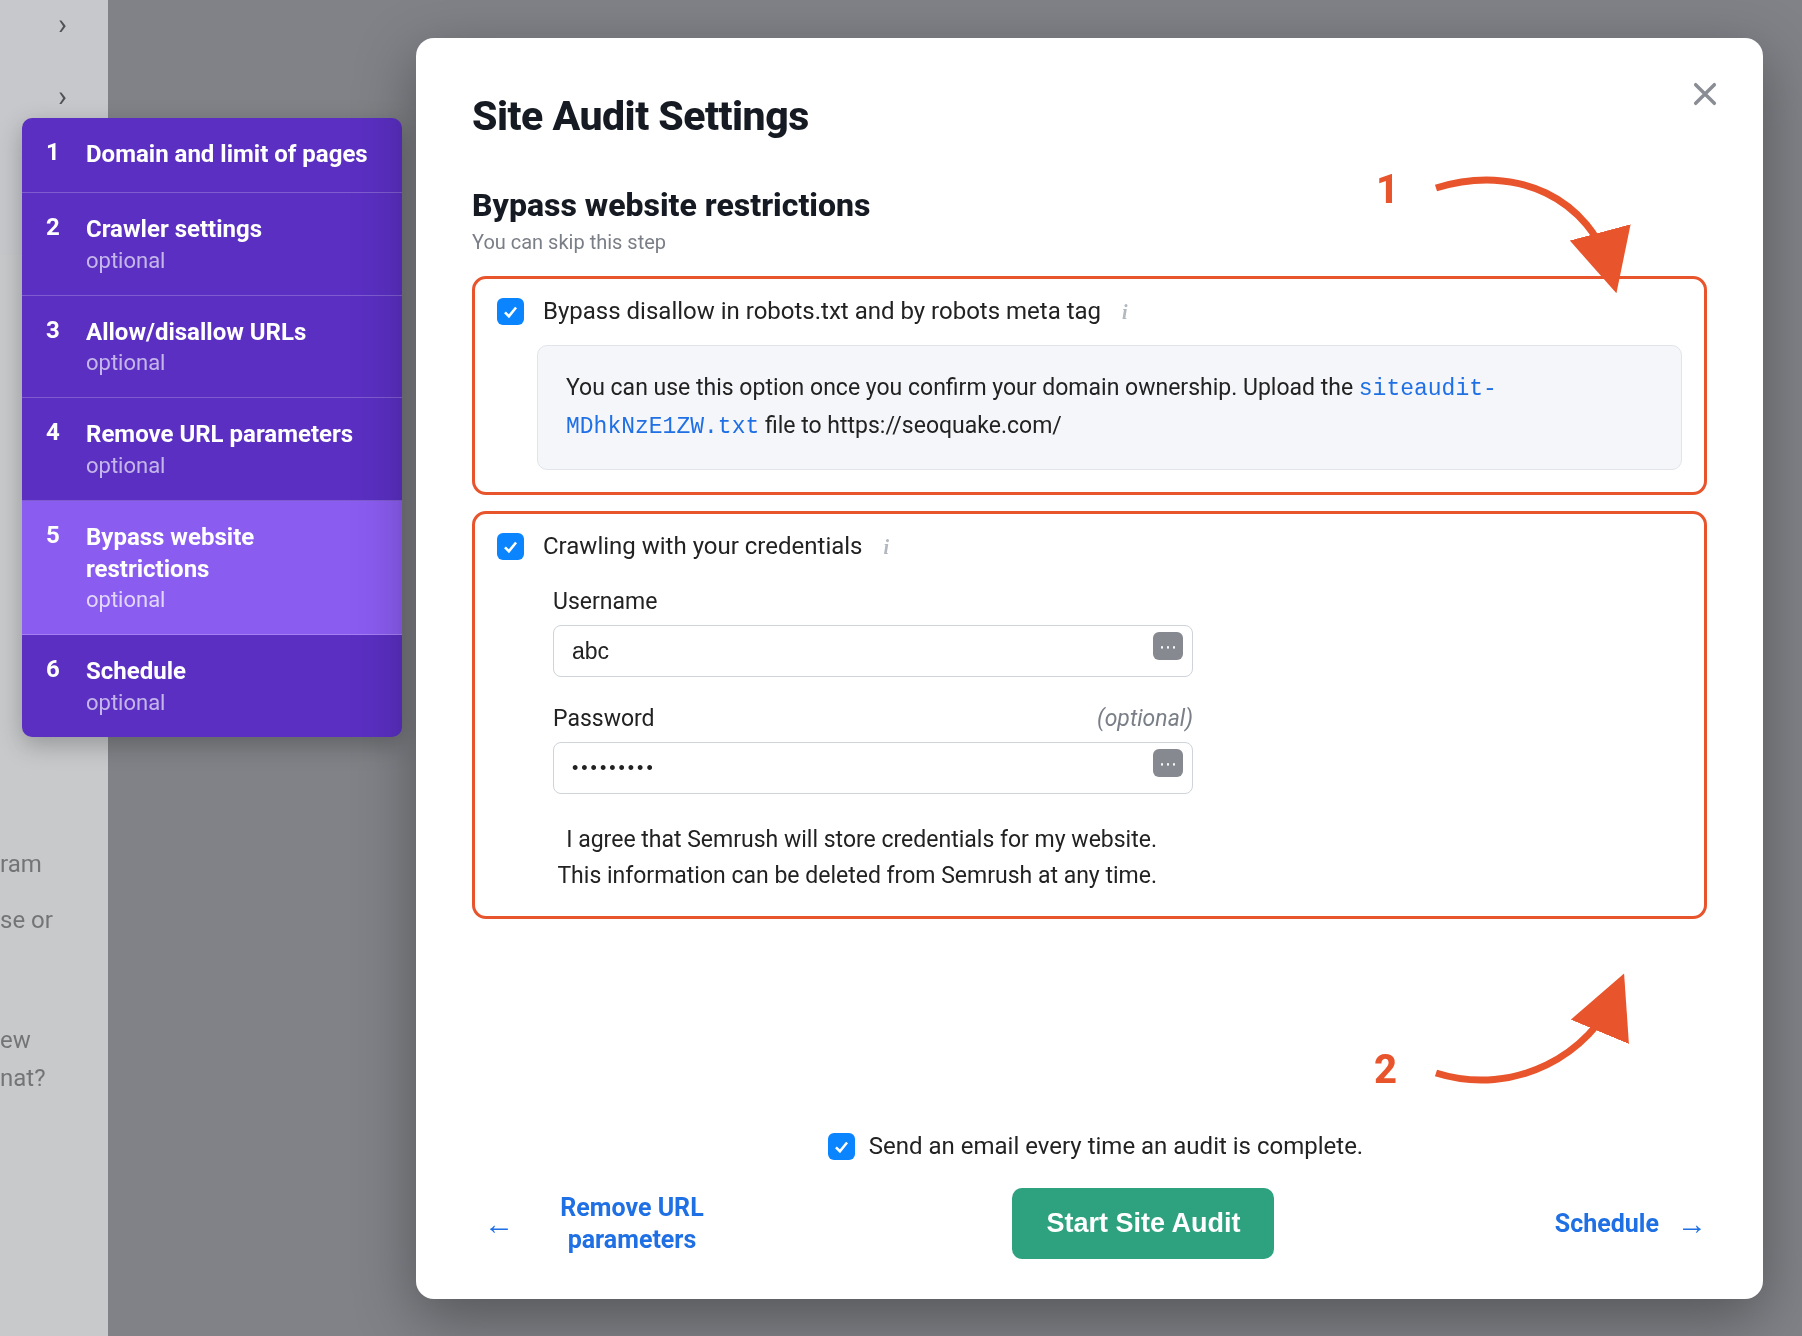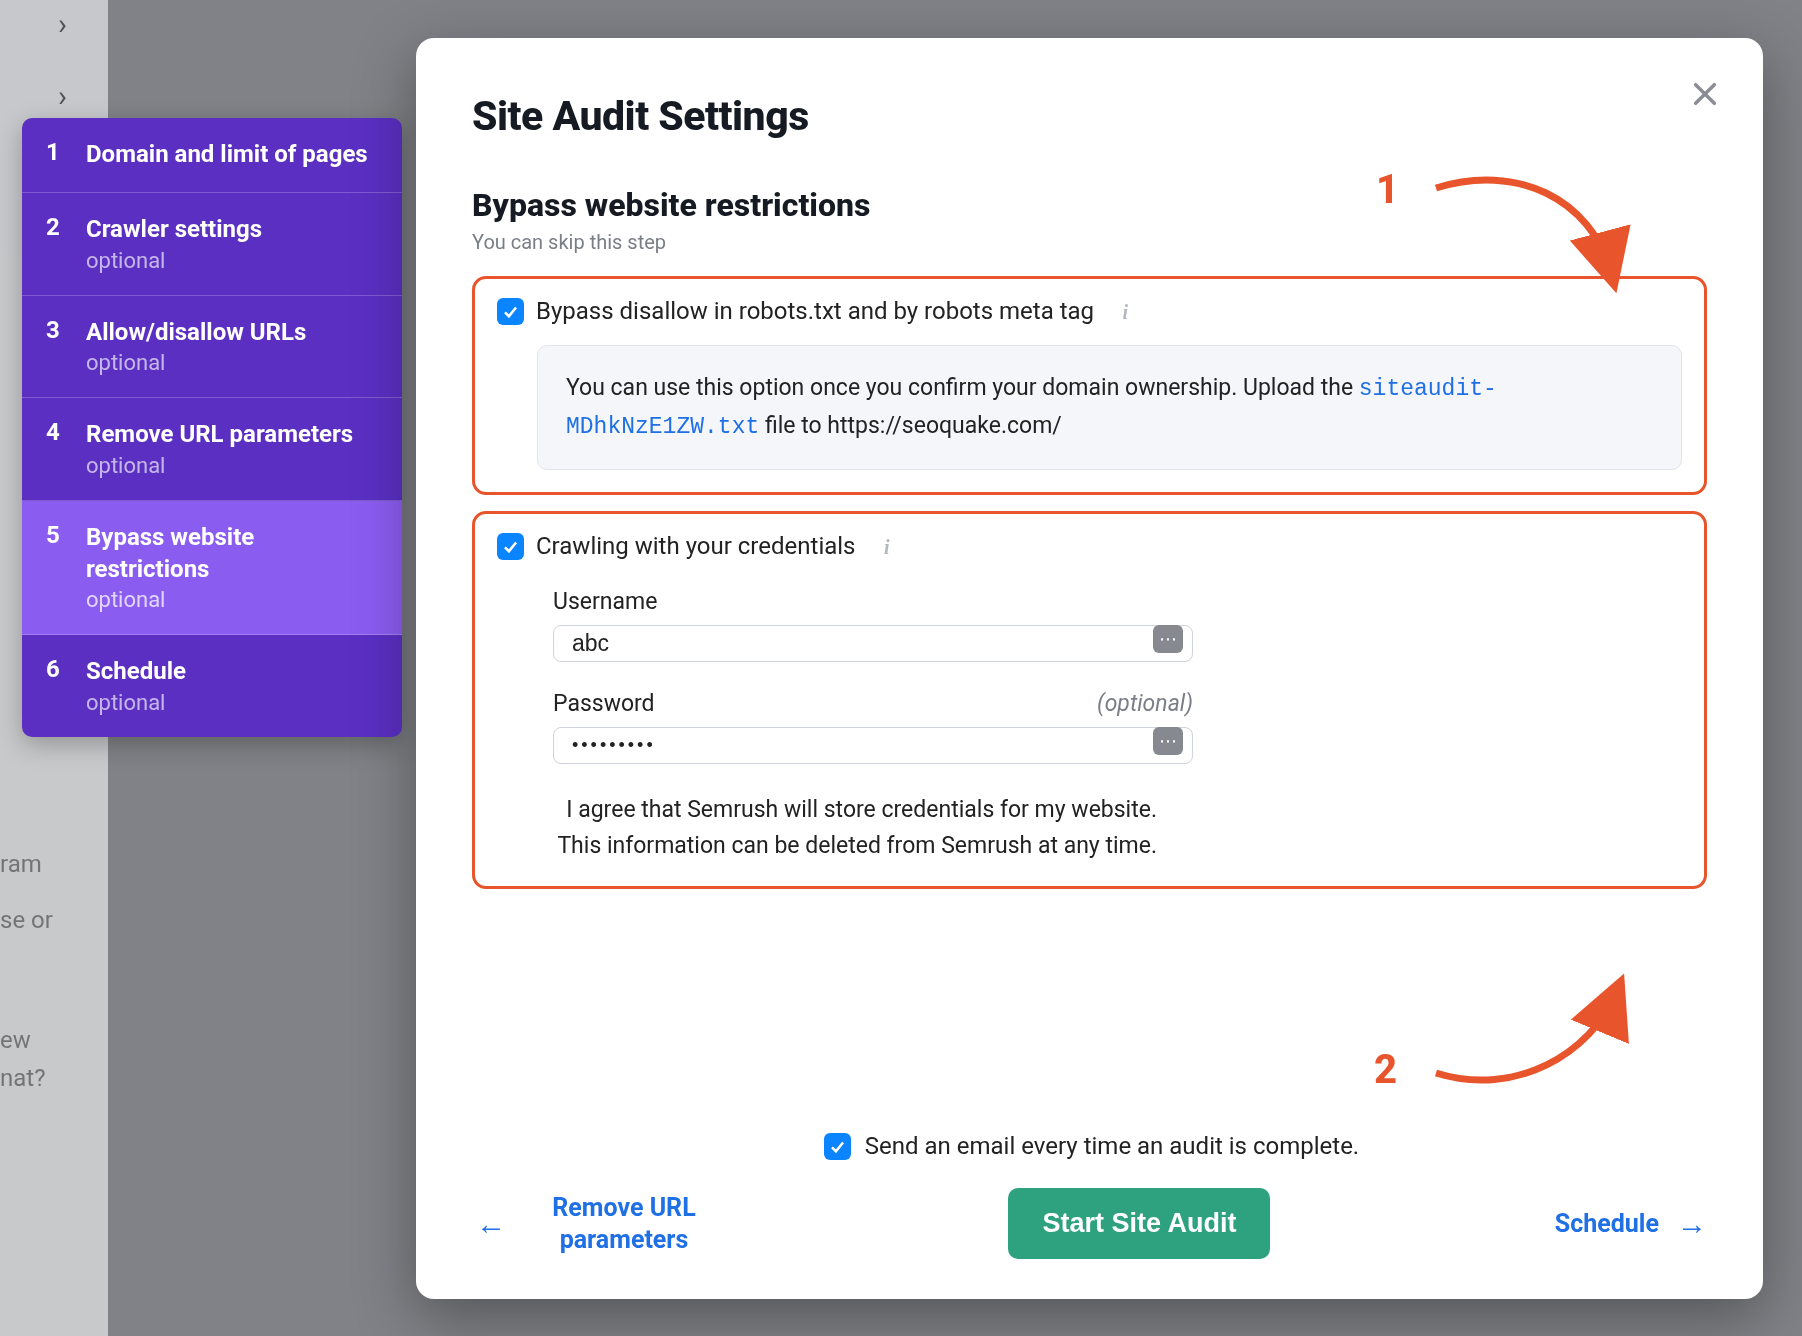--- a/index.html
+++ b/index.html
@@ -134,22 +134,21 @@
     border-radius: 14px;
     padding: 18px 22px 22px 22px;
     margin-top: 22px;
     position: relative;
   }
   .card + .card { margin-top: 16px; }
 
   .check-row {
     display: flex;
     align-items: center;
-    gap: 12px;
-    text-align: right;
+    gap: 19px;
   }
   .check {
     width: 27px; height: 27px;
     border-radius: 6px;
     background: #0a84ff;
     display: flex; align-items: center; justify-content: center;
     flex-shrink: 0;
   }
   .check svg { width: 19px; height: 19px; stroke: #fff; stroke-width: 3.2; fill: none; }
   .check-label {
@@ -187,21 +186,21 @@
   .field-label-row {
     display: flex;
     justify-content: space-between;
     align-items: baseline;
   }
   .field-label { font-size: 23px; color: #222; }
   .field-opt   { font-size: 23px; color: #7a7e86; font-style: italic; }
   .text-input {
     margin-top: 10px;
     width: 100%;
-    height: 37px;
+    height: 52px;
     border: 1px solid #cfd3da;
     border-radius: 8px;
     padding: 0 54px 0 18px;
     font-size: 23px;
     color: #222;
     position: relative;
   }
   .input-wrap { position: relative; }
   .pw-dots {
     letter-spacing: 3px;
@@ -225,21 +224,21 @@
     margin-top: 28px;
     font-size: 23px;
     color: #222;
     max-width: 620px;
     line-height: 1.55;
     text-align: right;
   }
 
   .footer {
     position: absolute;
-    left: 60px; right: 56px;
+    left: 68px; right: 56px;
     bottom: 40px;
   }
   .email-row {
     display: flex;
     justify-content: center;
     align-items: center;
     gap: 14px;
     font-size: 24px;
     color: #222;
   }

